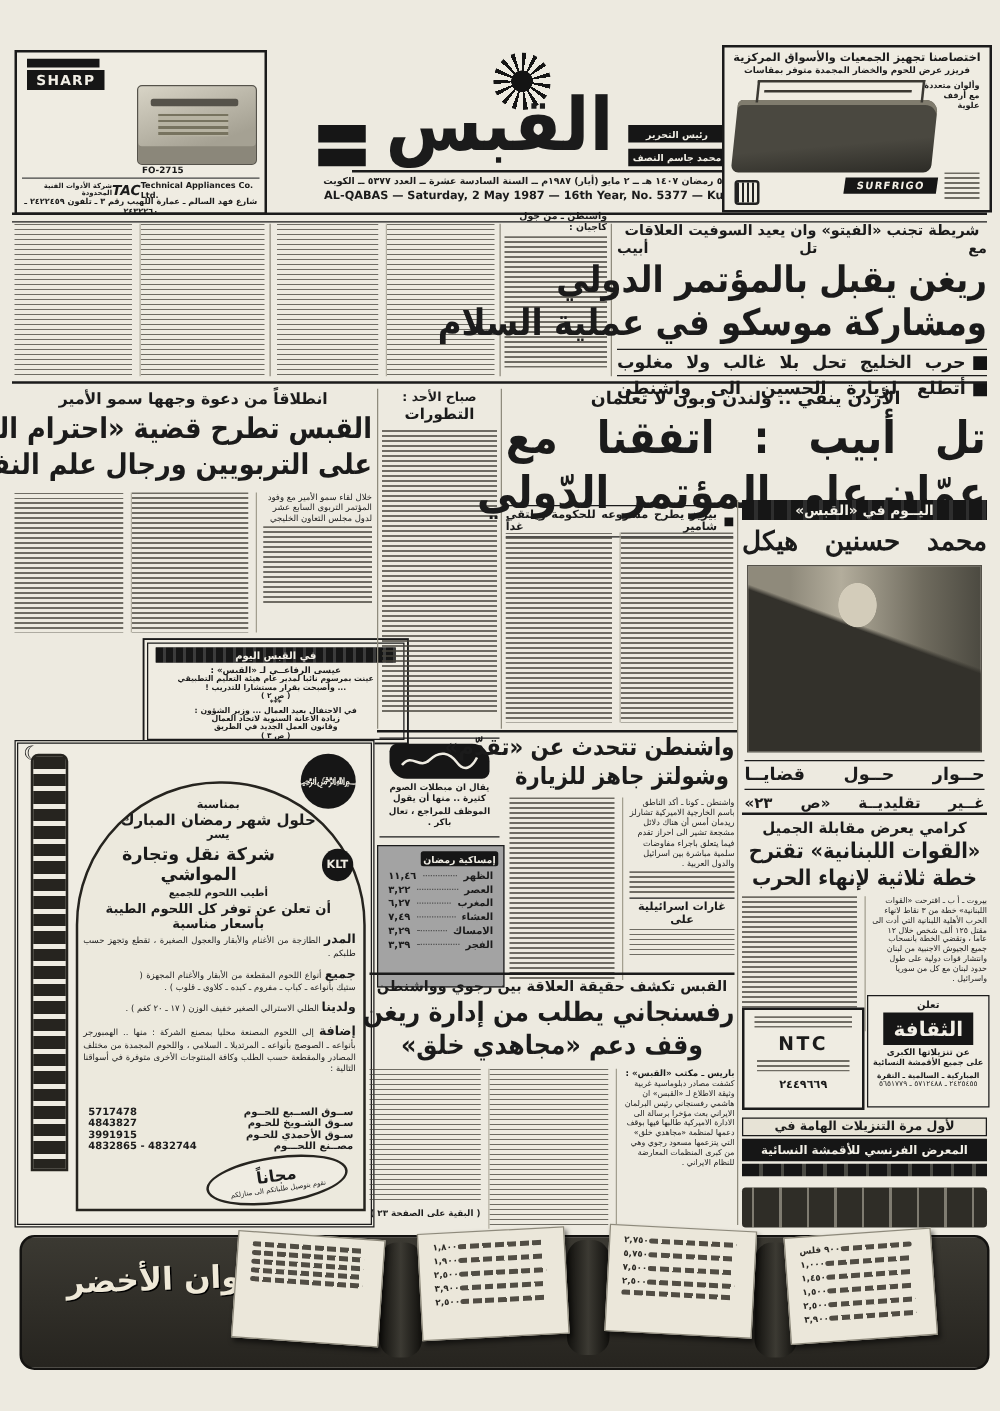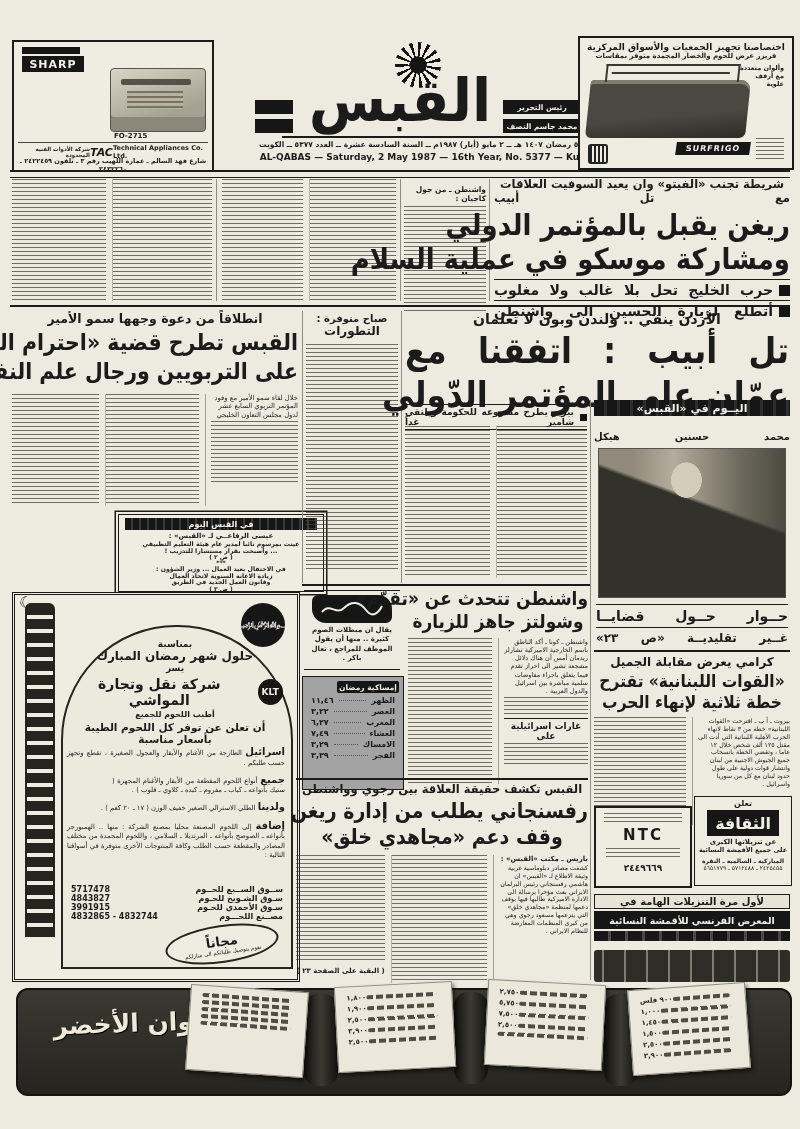--- a/index.html
+++ b/index.html
@@ -91,21 +91,21 @@
   <div class="abs cols" style="left:12px;top:179px;width:200px;height:122px;">
     <div class="col greek"></div>
     <div class="col greek"></div>
   </div>
   <div class="vline" style="left:216px;top:179px;height:122px;"></div>
   <div class="abs cols" style="left:222px;top:179px;width:174px;height:122px;">
     <div class="col greek"></div>
     <div class="col greek"></div>
   </div>
   <div class="vline" style="left:400px;top:179px;height:122px;"></div>
-  <div class="abs" style="left:404px;top:185px;width:82px;height:98px;">
+  <div class="abs" style="left:404px;top:168px;width:82px;height:98px;">
     <div class="b" style="font-size:7.5px;">واشنطن ـ من جول كاجيان :</div>
     <div class="greek" style="height:105px;margin-top:3px;"></div>
   </div>
   <div class="vline" style="left:489px;top:179px;height:122px;"></div>
 
   <div class="abs" style="left:494px;top:177px;width:296px;">
     <div class="kick just" style="font-size:11.5px;">شريطة تجنب «الفيتو» وان يعيد السوفيت العلاقات مع تل أبيب</div>
     <div class="head" style="font-size:26px;margin-top:3px;">ريغن يقبل بالمؤتمر الدولي</div>
     <div class="head" style="font-size:26px;margin-top:4px;">ومشاركة موسكو في عملية السلام</div>
     <div style="border-top:1.5px solid #1b1b1b;margin-top:7px;"></div>
@@ -144,21 +144,21 @@
     <div class="ctr b" style="font-size:6px;line-height:1.1;">( ص ٢ )</div>
     <div class="ctr b" style="font-size:6px;line-height:.8;">***</div>
     <div class="ctr b" style="font-size:6.2px;line-height:1.1;">في الاحتفال بعيد العمال ... وزير الشؤون :</div>
     <div class="ctr b" style="font-size:6.2px;line-height:1.1;">زيادة الاعانة السنوية لاتحاد العمال</div>
     <div class="ctr b" style="font-size:6.2px;line-height:1.1;">وقانون العمل الجديد في الطريق</div>
     <div class="ctr b" style="font-size:6px;line-height:1.1;">( ص ٣ )</div>
   </div>
 
   <div class="vline" style="left:302px;top:311px;height:272px;"></div>
   <div class="abs" style="left:306px;top:313px;width:92px;height:268px;">
-    <div class="ctr b" style="font-size:10px;">صباح متوفرة :</div>
+    <div class="ctr b" style="font-size:10px;">صباح الأحد :</div>
     <div class="ctr b" style="font-size:12px;">التطورات</div>
     <div class="greek" style="height:228px;margin-top:6px;"></div>
   </div>
   <div class="vline" style="left:401px;top:311px;height:272px;"></div>
 
   <div class="abs" style="left:405px;top:311px;width:384px;">
     <div class="kick" style="font-size:14px;">الأردن ينفي .. ولندن وبون لا تعلمان</div>
     <div class="head just" style="font-size:32px;margin-top:2px;white-space:normal;">تل أبيب : اتفقنا مع</div>
     <div class="head" style="font-size:32px;margin-top:6px;">عمّان على المؤتمر الدّولي</div>
   </div>
@@ -169,21 +169,21 @@
     </div>
   </div>
   <div class="abs cols" style="left:405px;top:426px;width:182px;height:152px;">
     <div class="col greek"></div>
     <div class="col greek"></div>
   </div>
 
   <div class="vline" style="left:590px;top:400px;height:580px;"></div>
   <div class="abs" style="left:594px;top:400px;width:196px;">
     <div class="blackbar" style="height:16px;font-size:11px;font-weight:bold;background:repeating-linear-gradient(90deg,#161616 0 10px,#2e2e2e 10px 13px),#161616;">اليــوم في «القبس»</div>
-    <div class="ctr b just" style="font-size:10px;margin-top:15px;">محمد حسنين هيكل</div>
+    <div class="ctr b just" style="font-size:21px;margin-top:5px;font-family:Liberation Serif, serif;">محمد حسنين هيكل</div>
     <div style="margin:6px 4px 0;height:148px;border:1px solid #55524a;background:
          radial-gradient(ellipse 26px 30px at 47% 21%, #d3ccba 58%, rgba(0,0,0,0) 60%),
          linear-gradient(200deg, rgba(0,0,0,0) 38%, #33312b 40%),
          linear-gradient(90deg,#8f8a7b 18%,#b3ad9c 40%,#6f6b5e 75%,#4c4a41);"></div>
     <div style="border-top:1px solid #1b1b1b;margin:6px 2px 0;"></div>
     <div class="ctr b just" style="font-size:14px;margin:3px 2px 0;">حــوار حــول قضايــا</div>
     <div style="border-top:1px solid #1b1b1b;margin:3px 2px 0;"></div>
     <div class="ctr b just" style="font-size:12px;margin:3px 2px 0;">غــير تقليديــة «ص ٢٣»</div>
   </div>
 
@@ -269,21 +269,21 @@
       <div class="b" style="font-size:12px;">حلول شهر رمضان المبارك</div>
       <div class="b" style="font-size:9px;">يسر</div>
       <div style="display:flex;align-items:center;justify-content:center;gap:6px;margin-top:3px;">
         <span style="width:26px;height:26px;border-radius:50%;background:#161616;color:#efece2;display:inline-flex;align-items:center;justify-content:center;font-size:9px;font-weight:bold;" dir="ltr">KLT</span>
         <span class="b" style="font-size:14px;">شركة نقل وتجارة المواشي</span>
       </div>
       <div class="b" style="font-size:8px;margin-top:2px;">أطيب اللحوم للجميع</div>
       <div class="b" style="font-size:10.5px;margin-top:2px;">أن تعلن عن توفر كل اللحوم الطيبة بأسعار مناسبة</div>
     </div>
     <div class="abs" style="left:52px;top:148px;width:218px;font-size:6.8px;line-height:1.35;text-align:justify;">
-      <div style="margin-top:2px;"><span class="b" style="font-size:10px;">اسرائيل</span> <span>الطازجة من الأغنام والأبقار والعجول الصغيرة ، تقطع وتجهز حسب طلبكم .</span></div>
+      <div style="margin-top:2px;"><span class="b" style="font-size:10px;">المدر</span> <span>الطازجة من الأغنام والأبقار والعجول الصغيرة ، تقطع وتجهز حسب طلبكم .</span></div>
       <div style="margin-top:5px;margin-left:45px;"><span class="b" style="font-size:10px;">جميع</span> <span>أنواع اللحوم المقطعة من الأبقار والأغنام المجهزة ( ستيك بأنواعه ـ كباب ـ مفروم ـ كبده ـ كلاوي ـ قلوب ) .</span></div>
       <div style="margin-top:5px;"><span class="b" style="font-size:10px;">ولدينا</span> <span>الطلي الاسترالي الصغير خفيف الوزن ( ١٧ ـ ٢٠ كغم ) .</span></div>
       <div style="margin-top:5px;"><span class="b" style="font-size:10px;">إضافة</span> <span>إلى اللحوم المصنعة محليا بمصنع الشركة : منها .. الهمبورجر بأنواعه ـ الصوصج بأنواعه ـ المرتديلا ـ السلامي ، واللحوم المجمدة من مختلف المصادر والمقطعة حسب الطلب وكافة المنتوجات الأخرى متوفرة في أسواقنا التالية :</span></div>
     </div>
     <div class="abs" style="left:56px;top:290px;width:212px;">
       <div style="display:flex;justify-content:space-between;font-size:8px;font-weight:bold;">
           <span>ســوق الســبع للحــوم</span>
           <span dir="ltr">5717478</span>
         </div>
       <div style="display:flex;justify-content:space-between;font-size:8px;font-weight:bold;">

